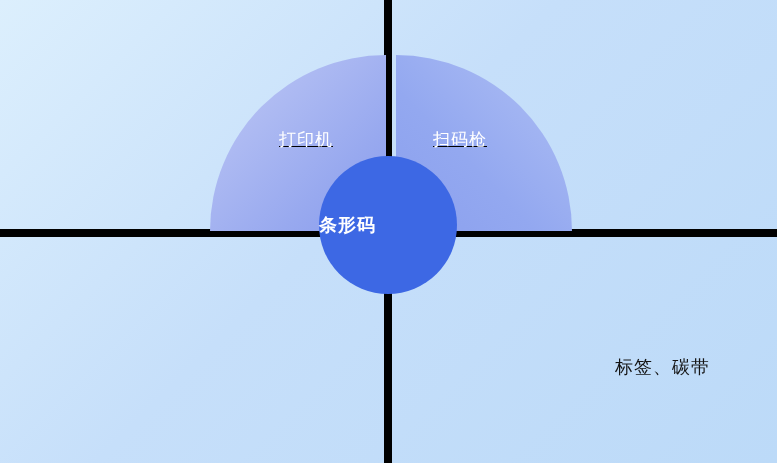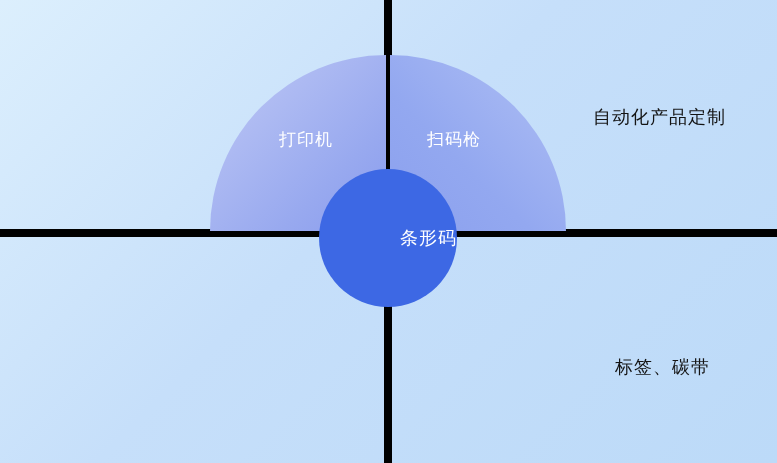--- a/index.html
+++ b/index.html
@@ -42,63 +42,65 @@
     height: 356px;
     z-index: 2;
   }
   .quad {
     position: absolute;
     width: 176px;
     height: 176px;
     display: flex;
     align-items: center;
     justify-content: center;
+    text-decoration: underline;
   }
   .quad span {
     color: #ffffff;
     font-size: 17px;
     letter-spacing: 1px;
     white-space: nowrap;
   }
   .quad-tl {
     left: 0; top: 0;
     border-radius: 176px 0 0 0;
     background: linear-gradient(135deg, #c0c9f5 0%, #98a9ef 70%, #8a9cee 100%);
   }
   .quad-tl span { transform: translate(8px, -4px); }
   .quad-tr {
-    left: 180px; top: 0;
+    left: 186px; top: 0;
     border-radius: 0 176px 0 0;
     background: linear-gradient(225deg, #b0c0f4 0%, #93a8f0 60%, #8ba0ee 100%);
   }
   .quad-tr span { transform: translate(-24px, -4px); }
   .quad-bl {
     left: 0; top: 180px;
     border-radius: 0 0 0 176px;
     background: linear-gradient(45deg, #2a4fe5 0%, #2e55e7 55%, #3f64ea 100%);
   }
   .quad-bl span { transform: translate(10px, 0px); }
   .quad-br {
     left: 180px; top: 180px;
     border-radius: 0 0 176px 0;
     background: linear-gradient(315deg, #96abf1 0%, #8399ed 55%, #7b90ea 100%);
   }
   .quad-br span { transform: translate(-18px, 0px); }
   .center-circle {
     position: absolute;
     left: 109px;
-    top: 114px;
+    top: 101px;
     width: 138px;
     height: 138px;
     border-radius: 50%;
     background: #3d68e4;
     display: flex;
     align-items: center;
-    justify-content: flex-end;
+    justify-content: flex-start;
     z-index: 3;
+    font-weight: bold;
   }
   .center-circle span {
     color: #ffffff;
     font-size: 18px;
     letter-spacing: 1px;
   }
   
   .corner-label {
     position: absolute;
     z-index: 4;
@@ -125,16 +127,15 @@
       <span>打印机</span>
     </div>
     <div class="quad quad-tr">
       <span>扫码枪</span>
     </div>
     <div class="center-circle">
       <span>条形码</span>
     </div>
   </div>
 
-  <div class="corner-label corner-tr">自动化产品定制</div>
   <div class="corner-label corner-br">标签、碳带</div>
 
 </div>
 
 </body></html>

